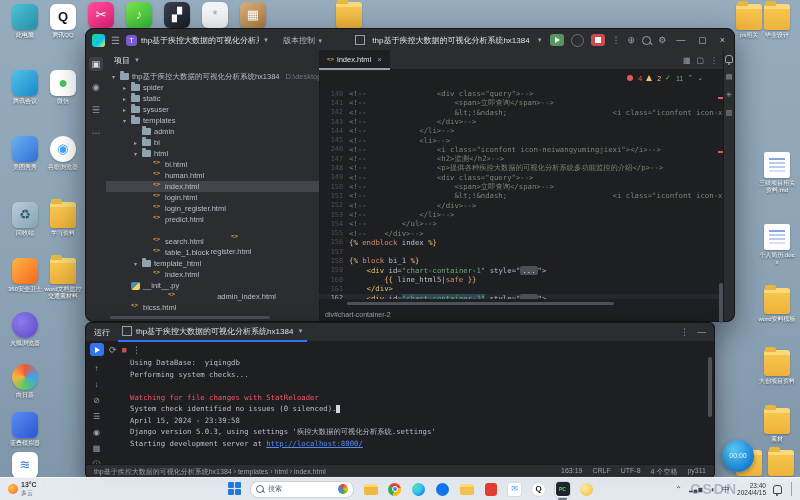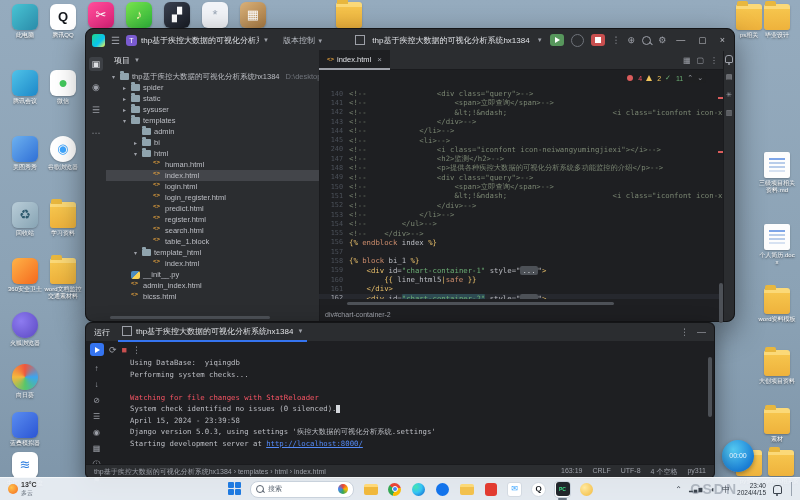--- a/index.html
+++ b/index.html
@@ -405,20 +405,26 @@
         </div>
           <div class="trow" style="padding-left: 26px;">
           <span class="chv">▾</span>
           <span class="ticon folder"></span>
           <span class="tlabel">html</span>
           <span class="tpath"></span>
         </div>
           <div class="trow" style="padding-left: 37px;">
           <span class="chv"> </span>
           <span class="ticon html"></span>
+          <span class="tlabel">bi.html</span>
+          <span class="tpath"></span>
+        </div>
+          <div class="trow" style="padding-left: 37px;">
+          <span class="chv"> </span>
+          <span class="ticon html"></span>
           <span class="tlabel">human.html</span>
           <span class="tpath"></span>
         </div>
           <div class="trow sel" style="padding-left: 37px;">
           <span class="chv"> </span>
           <span class="ticon html"></span>
           <span class="tlabel">index.html</span>
           <span class="tpath"></span>
         </div>
           <div class="trow" style="padding-left: 37px;">
@@ -432,21 +438,21 @@
           <span class="ticon html"></span>
           <span class="tlabel">login_register.html</span>
           <span class="tpath"></span>
         </div>
           <div class="trow" style="padding-left: 37px;">
           <span class="chv"> </span>
           <span class="ticon html"></span>
           <span class="tlabel">predict.html</span>
           <span class="tpath"></span>
         </div>
-          <div class="trow" style="padding-left: 37px;">
+          <div class="trow" style="padding-left: 37px; flex-direction: column;">
           <span class="chv"> </span>
           <span class="ticon html"></span>
           <span class="tlabel">register.html</span>
           <span class="tpath"></span>
         </div>
           <div class="trow" style="padding-left: 37px;">
           <span class="chv"> </span>
           <span class="ticon html"></span>
           <span class="tlabel">search.html</span>
           <span class="tpath"></span>
@@ -468,21 +474,21 @@
           <span class="ticon html"></span>
           <span class="tlabel">index.html</span>
           <span class="tpath"></span>
         </div>
           <div class="trow" style="padding-left: 15px;">
           <span class="chv"> </span>
           <span class="ticon py"></span>
           <span class="tlabel">__init__.py</span>
           <span class="tpath"></span>
         </div>
-          <div class="trow" style="padding-left: 15px;">
+          <div class="trow" style="padding-left: 15px; justify-content: space-between;">
           <span class="chv"> </span>
           <span class="ticon html"></span>
           <span class="tlabel">admin_index.html</span>
           <span class="tpath"></span>
         </div>
           <div class="trow" style="padding-left: 15px;">
           <span class="chv"> </span>
           <span class="ticon html"></span>
           <span class="tlabel">bicss.html</span>
           <span class="tpath"></span>

